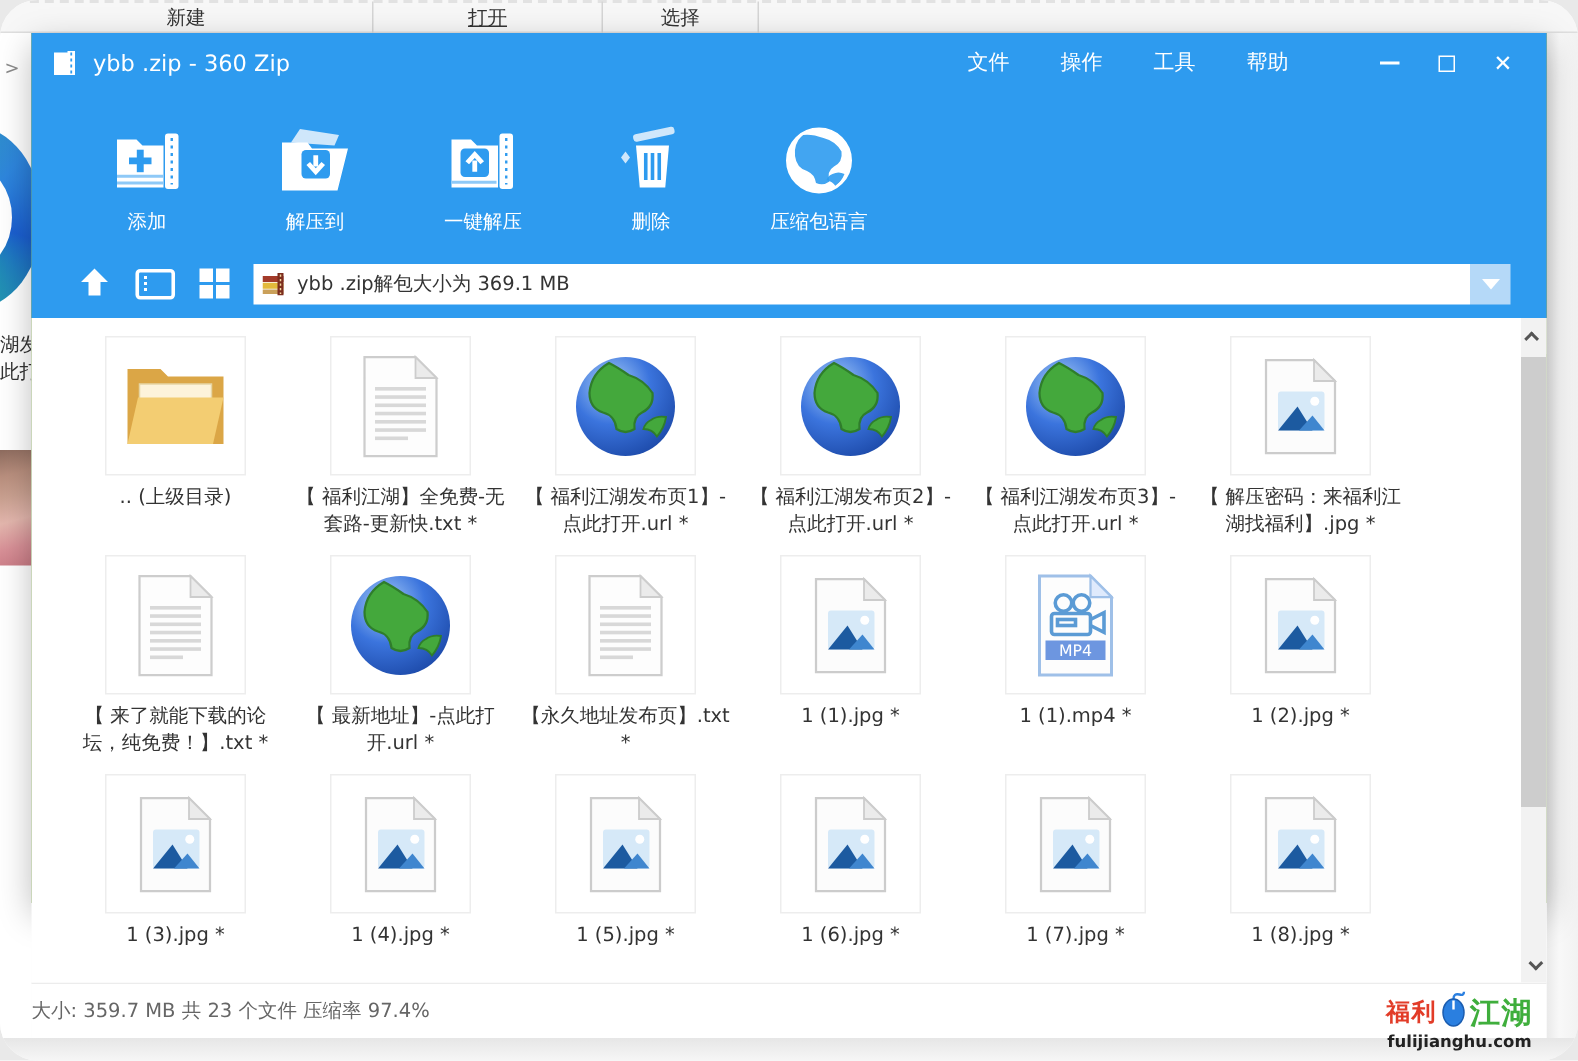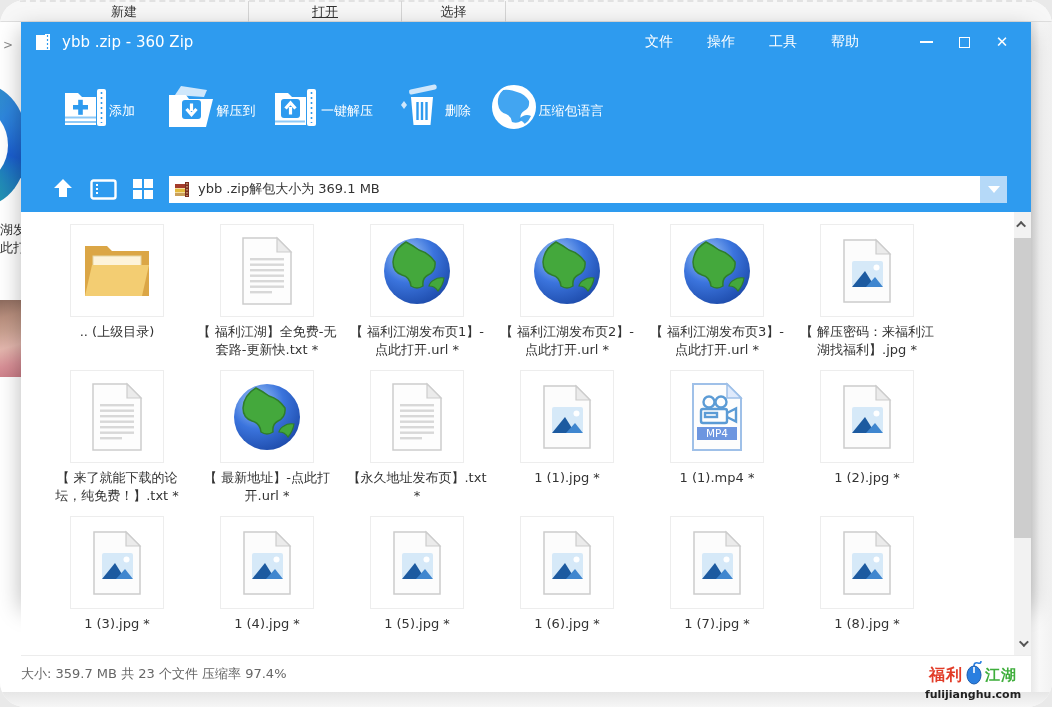--- a/index.html
+++ b/index.html
@@ -36,21 +36,21 @@
   .win-title { color:#fff; font-size:15px; white-space:nowrap; }
   .menubar { margin-left:auto; display:flex; gap:34px; margin-right:52px; }
   .menu-item { color:#fff; font-size:14px; cursor:default; }
   .controls { display:flex; gap:8px; }
   .ctrl { width:30px; height:26px; display:flex; align-items:center; justify-content:center; color:#fff; }
   .ctrl .bar { width:13px; height:2px; background:#fff; }
   .ctrl .box { width:11px; height:11px; border:1.5px solid #fff; }
   .ctrl.close { font-size:15px; line-height:1; }
 
   .toolbar { height:110px; background:#2e9bef; display:flex; align-items:flex-start; padding:20px 0 0 28px; gap:14px; }
-  .tbtn { width:98px; display:flex; flex-direction:row; align-items:center;justify-content:center; }
+  .tbtn { width:98px; display:flex; flex-direction:column; align-items:center; }
   .ticon { height:50px; display:flex; align-items:center; justify-content:center; }
   .tlabel { color:#fff; font-size:13px; margin-top:7px; white-space:nowrap; }
 
   .addressbar { height:40px; background:#2e9bef; display:flex; align-items:center; padding:0 24px 6px 30px; }
   .abtn { display:flex; align-items:center; justify-content:center; margin-right:15px; }
   .afield { flex:1; height:27px; background:#fff; display:flex; align-items:center; padding:0 6px; }
   .afield .mini-zip { margin-right:6px; display:flex; }
   .afield input { border:none; outline:none; flex:1; font-size:13px; color:#333;
     font-family:"DejaVu Sans","Liberation Sans",sans-serif; background:transparent; }
   .adrop { width:27px; height:27px; background:#b5d9f8; display:flex; align-items:center; justify-content:center; }
@@ -70,21 +70,21 @@
   .chev.d { transform:rotate(225deg) translateY(2px); }
   .sb-thumb { position:absolute; left:0; top:26px; width:17px; height:300px; background:#cdcdcd; }
 
   .statusbar { height:37px; background:#fff; border-top:1px solid #ececec; display:flex; align-items:center; padding-left:0; }
   .status-text { font-size:13px; color:#666; }
 
   
   .watermark { position:absolute; right:20px; bottom:6px; width:118px; text-align:center; }
   .wm-row { display:flex; align-items:center; justify-content:center; gap:2px; }
   .wm-red { color:#e23c28; font-weight:bold; font-size:16px; letter-spacing:1px; }
-  .wm-green { color:#3fae3c; font-weight:bold; font-size:15px; letter-spacing:1px; }
+  .wm-green { color:#3fae3c; font-weight:bold; font-size:20px; letter-spacing:1px; }
   .wm-domain { font-size:11px; font-weight:bold; color:#222; margin-top:-1px; }
 </style>
 </head>
 <body>
 
 <div class="screen">
 
   <div class="bg-tabstrip" id="bg-tabs">
       <div class="bg-tab t0">新建</div>
       <div class="bg-sep"></div>

